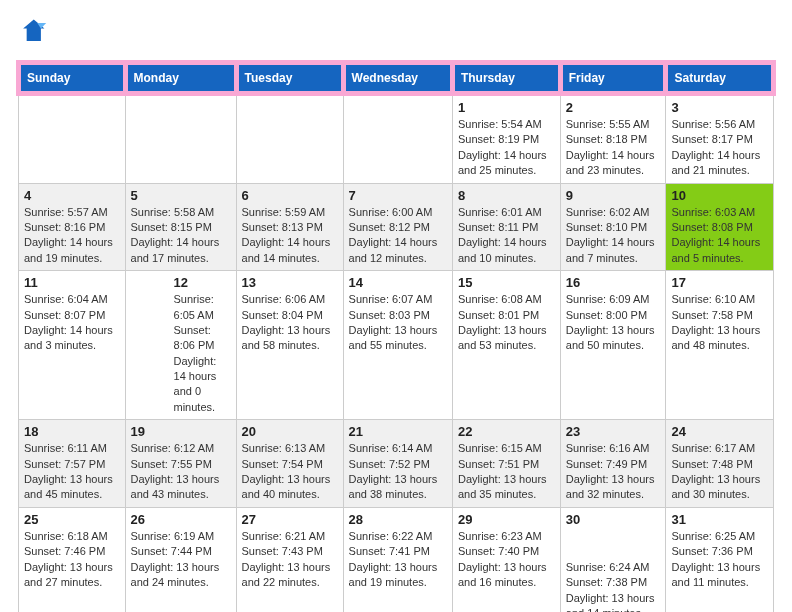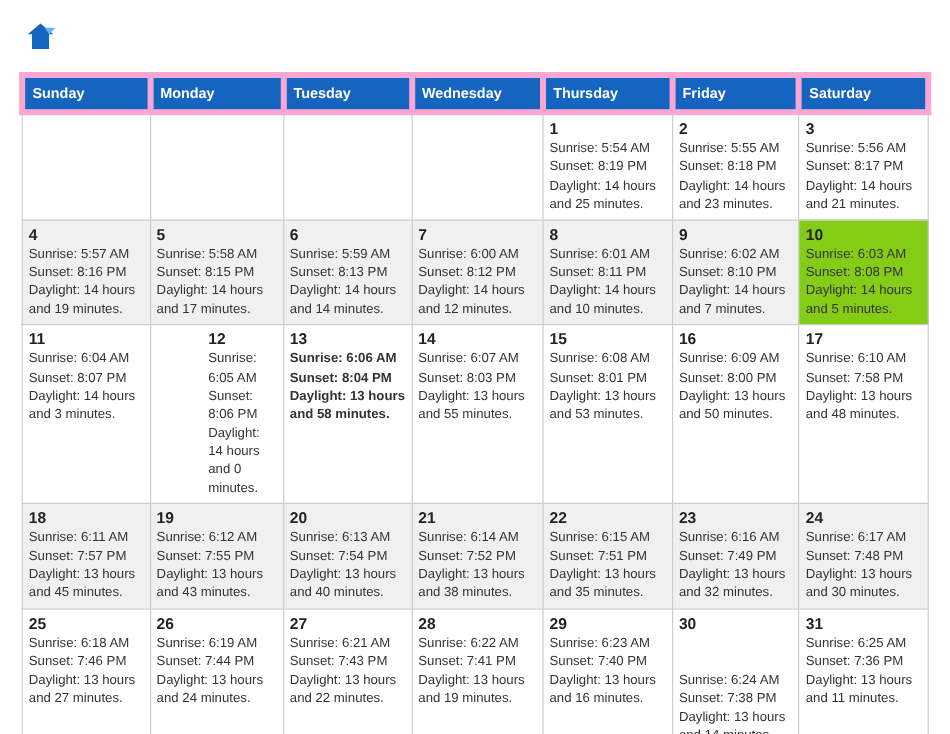--- a/index.html
+++ b/index.html
@@ -199,21 +199,21 @@
 Daylight: 14 hours and 3 minutes.</div>
         </td>
         <td style="background: rgb(255, 255, 255); padding-left: 48px;">
           <span class="day-num">12</span>
           <div class="day-info" style="white-space: pre-line;">Sunrise: 6:05 AM
 Sunset: 8:06 PM
 Daylight: 14 hours and 0 minutes.</div>
         </td>
         <td style="background: rgb(255, 255, 255);">
           <span class="day-num">13</span>
-          <div class="day-info" style="white-space: pre-line; font-weight: bold;">Sunrise: 6:06 AM
+          <div class="day-info" style="white-space: pre-line;">Sunrise: 6:06 AM
 Sunset: 8:04 PM
 Daylight: 13 hours and 58 minutes.</div>
         </td>
         <td style="background: rgb(255, 255, 255);">
           <span class="day-num">14</span>
           <div class="day-info" style="white-space: pre-line;">Sunrise: 6:07 AM
 Sunset: 8:03 PM
 Daylight: 13 hours and 55 minutes.</div>
         </td>
         <td style="background: rgb(255, 255, 255);">

